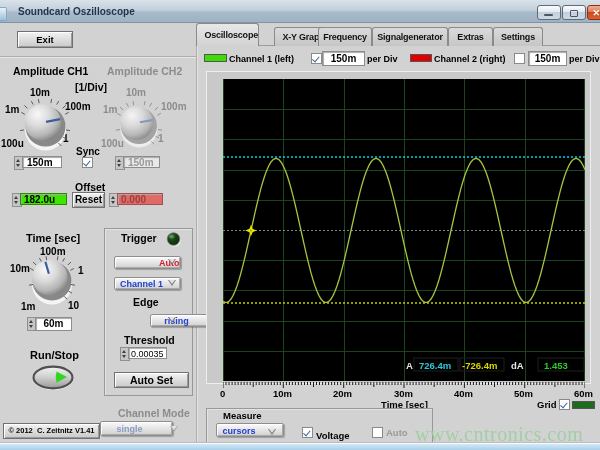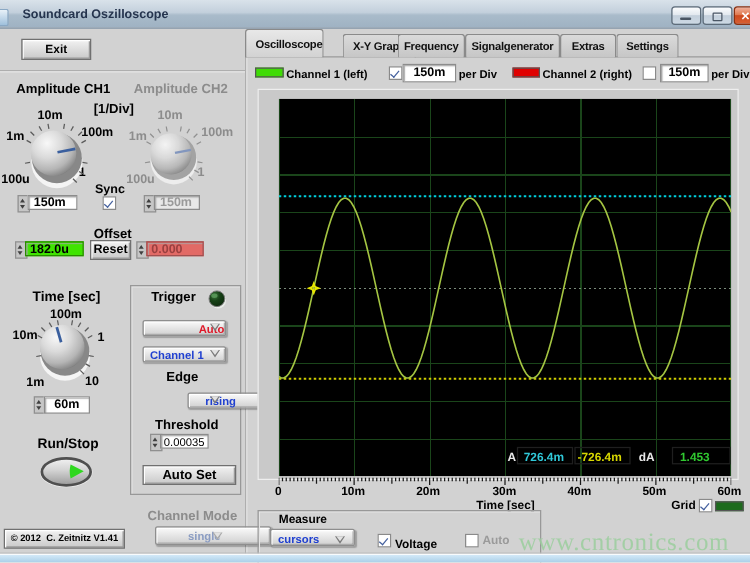--- a/index.html
+++ b/index.html
@@ -195,21 +195,21 @@
   <div class="ringarrow" style="left:168px;top:280px;"></div>
   <div class="lbl" style="left:133px;top:296px;font-size:10.5px;">Edge</div>
   <div class="ring" style="left:114px;top:314px;width:67px;height:13px;font-size:10px;line-height:13px;color:#2040d0;padding-right:14px;box-sizing:border-box;margin-left:36px;">rising</div>
   <div class="ringarrow" style="left:168px;top:317px;"></div>
   <div class="lbl" style="left:124px;top:334px;font-size:10.5px;">Threshold</div>
   <div class="spin" style="left:120px;top:347px;height:12px;"></div>
   <div class="sunken" style="left:128px;top:347px;width:39px;height:12px;font-size:9px;text-align:left;padding-left:2px;box-sizing:border-box;line-height:12px;">0.00035</div>
   <div class="btn3d" style="left:114px;top:372px;width:73px;height:14px;font-size:10.5px;line-height:14px;">Auto Set</div>
 
   <div class="lbl" style="left:118px;top:407px;font-size:10.5px;color:#8c8c8c;">Channel Mode</div>
-  <div class="ring" style="left:124px;top:421px;width:93px;height:15px;font-size:10px;line-height:15px;color:#8a9cc2;padding-right:14px;box-sizing:border-box;">single</div>
+  <div class="ring" style="left:100px;top:421px;width:73px;height:15px;font-size:10px;line-height:15px;color:#8a9cc2;padding-right:14px;box-sizing:border-box;">single</div>
   <div class="ringarrow" style="left:170px;top:426px;border-top-color:#a8a8a8;"></div>
 
   <div class="abs" style="left:196px;top:45px;width:404px;height:1px;background:#9a9a9a;"></div>
   <div class="tab sel" style="left:196px;width:61px;">Oscilloscope</div>
   <div class="tab" style="left:259px;width:57px;margin-left:15px;">X-Y Graph</div>
   <div class="tab" style="left:318px;width:52px;">Frequency</div>
   <div class="tab" style="left:372px;width:74px;">Signalgenerator</div>
   <div class="tab" style="left:448px;width:43px;">Extras</div>
   <div class="tab" style="left:493px;width:48px;">Settings</div>
 

